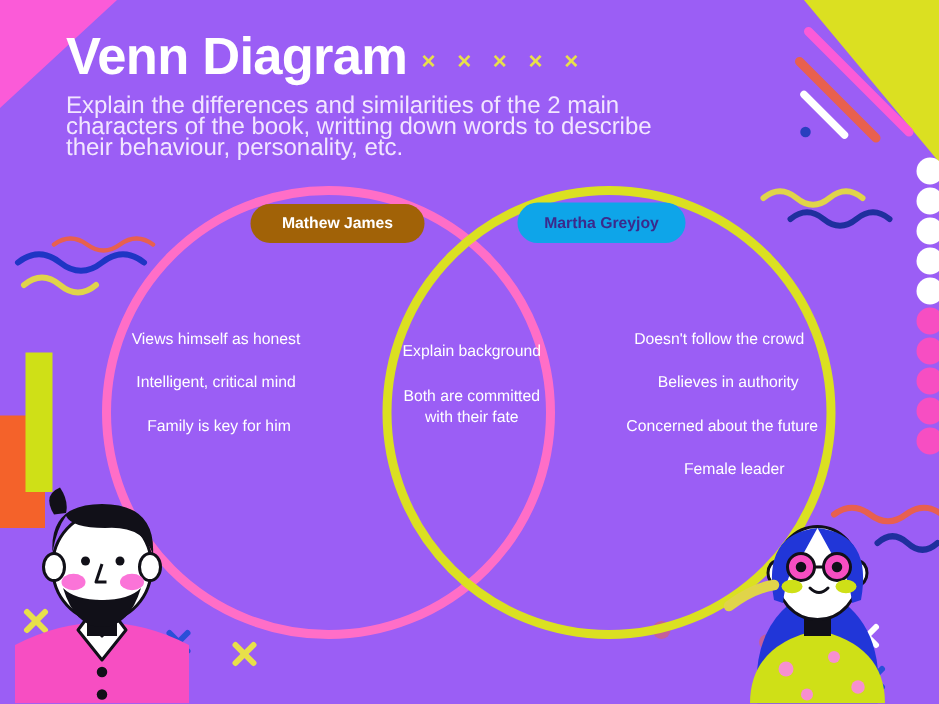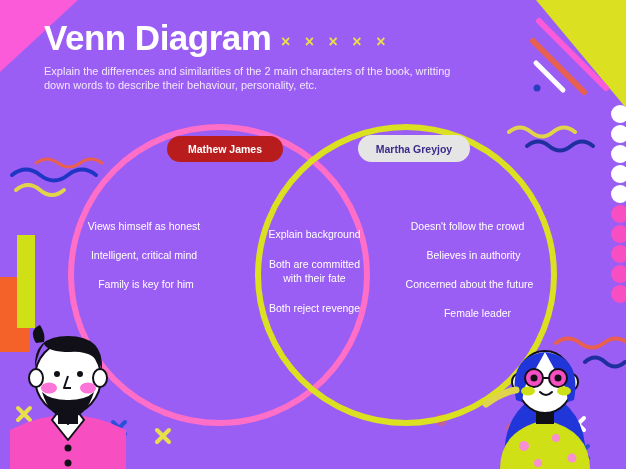--- a/index.html
+++ b/index.html
@@ -18,49 +18,49 @@
     font-size:35px;font-weight:bold;color:#ffffff;
     letter-spacing:-0.5px;white-space:nowrap;
   }
   .title-x{
     position:absolute;left:281px;top:33px;
     font-size:16px;font-weight:bold;color:#e8e04a;
     letter-spacing:5px;white-space:nowrap;
   }
   .subtitle{
     position:absolute;left:44px;top:64px;width:420px;
-    font-size:11px;line-height:14px;color:#f2e6ff;
+    font-size:16px;line-height:14px;color:#f2e6ff;
   }
 
   
   .pill{
     position:absolute;border-radius:20px;
     font-size:10.5px;font-weight:bold;
     display:flex;align-items:center;justify-content:center;
     white-space:nowrap;
   }
   .pill-left{
     left:167px;top:136px;width:116px;height:26px;
-    background:#b91c1c;color:#ffffff;
+    background:#a16207;color:#ffffff;
   }
   .pill-right{
-    left:358px;top:135px;width:112px;height:27px;
-    background:#e5e5e5;color:#3b2a8c;
+    left:345px;top:135px;width:112px;height:27px;
+    background:#0ea5e9;color:#3b2a8c;
   }
 
   
   .col{position:absolute;display:flex;flex-direction:column;}
   .col .item{
     font-size:10.5px;color:#ffffff;line-height:14px;
   }
   .col-left{left:70px;top:219px;width:160px;text-align:center;}
   .col-left .item{margin-bottom:15px;}
   .col-mid{left:252px;top:227px;width:125px;text-align:center;}
   .col-mid .item{margin-bottom:16px;}
-  .col-right{left:385px;top:219px;width:169px;text-align:center;}
+  .col-right{left:397px;top:219px;width:169px;text-align:center;}
   .col-right .item{margin-bottom:15px;}
 
   
   .col-left .item:nth-child(1){transform:translateX(-6px);}
   .col-left .item:nth-child(2){transform:translateX(-6px);}
   .col-left .item:nth-child(3){transform:translateX(-4px);}
   .col-left .item:nth-child(4){transform:translateX(2px);}
   .col-right .item:nth-child(1){transform:translateX(-2px);}
   .col-right .item:nth-child(2){transform:translateX(4px);}
   .col-right .item:nth-child(3){transform:translateX(0px);text-align:center;}
@@ -233,21 +233,20 @@
   <div class="col col-left">
     <div class="item">Views himself as honest</div>
     <div class="item">Intelligent, critical mind</div>
     <div class="item">Family is key for him</div>
   </div>
 
   <div class="col col-mid">
     <div class="item">Explain background</div>
     <div class="item" style="white-space:pre-line;">Both are committed
 with their fate</div>
-    <div class="item">Both reject revenge</div>
   </div>
 
   <div class="col col-right">
     <div class="item">Doesn't follow the crowd</div>
     <div class="item">Believes in authority</div>
     <div class="item">Concerned about the future</div>
     <div class="item">Female leader</div>
   </div>
 
 </div>

